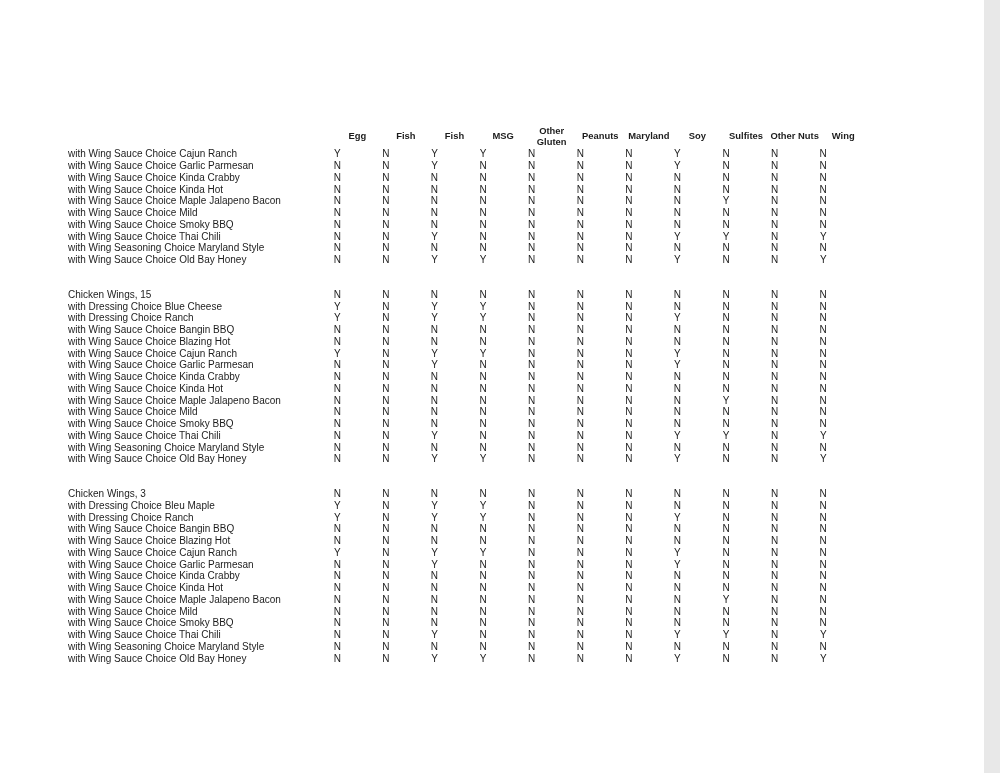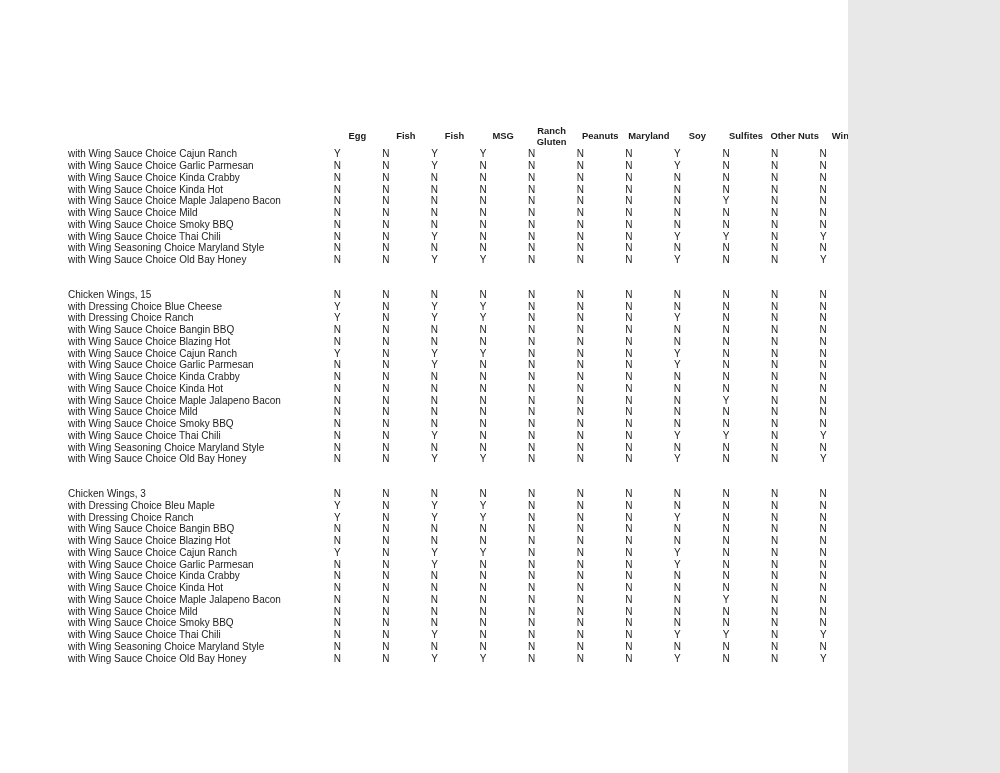--- a/index.html
+++ b/index.html
@@ -2,21 +2,21 @@
 <html><head>
 <meta charset="utf-8">
 <style>
   html, body {
     margin: 0;
     padding: 0;
     background: #e8e8e8;
   }
   .page {
     position: relative;
-    width: 848px;
+    width: 984px;
     height: 773px;
     background: #ffffff;
     overflow: hidden;
     font-family: "Liberation Sans", sans-serif;
     color: #1c1c1c;
   }
   .allergen-table {
     position: absolute;
     left: 68px;
     top: 125px;
@@ -59,21 +59,21 @@
 
 <div class="page">
   <div class="allergen-table">
     <div class="header-row">
       <div class="hcell spacer"></div>
 
     <div class="hcell">Egg</div>
         <div class="hcell">Fish</div>
         <div class="hcell">Fish</div>
         <div class="hcell">MSG</div>
-        <div class="hcell">Ranch
+        <div class="hcell">Other
 Gluten</div>
         <div class="hcell">Peanuts</div>
         <div class="hcell">Maryland</div>
         <div class="hcell">Soy</div>
         <div class="hcell">Sulfites</div>
         <div class="hcell">Other Nuts</div>
         <div class="hcell">Wing</div>
       </div>
     <div>
 

